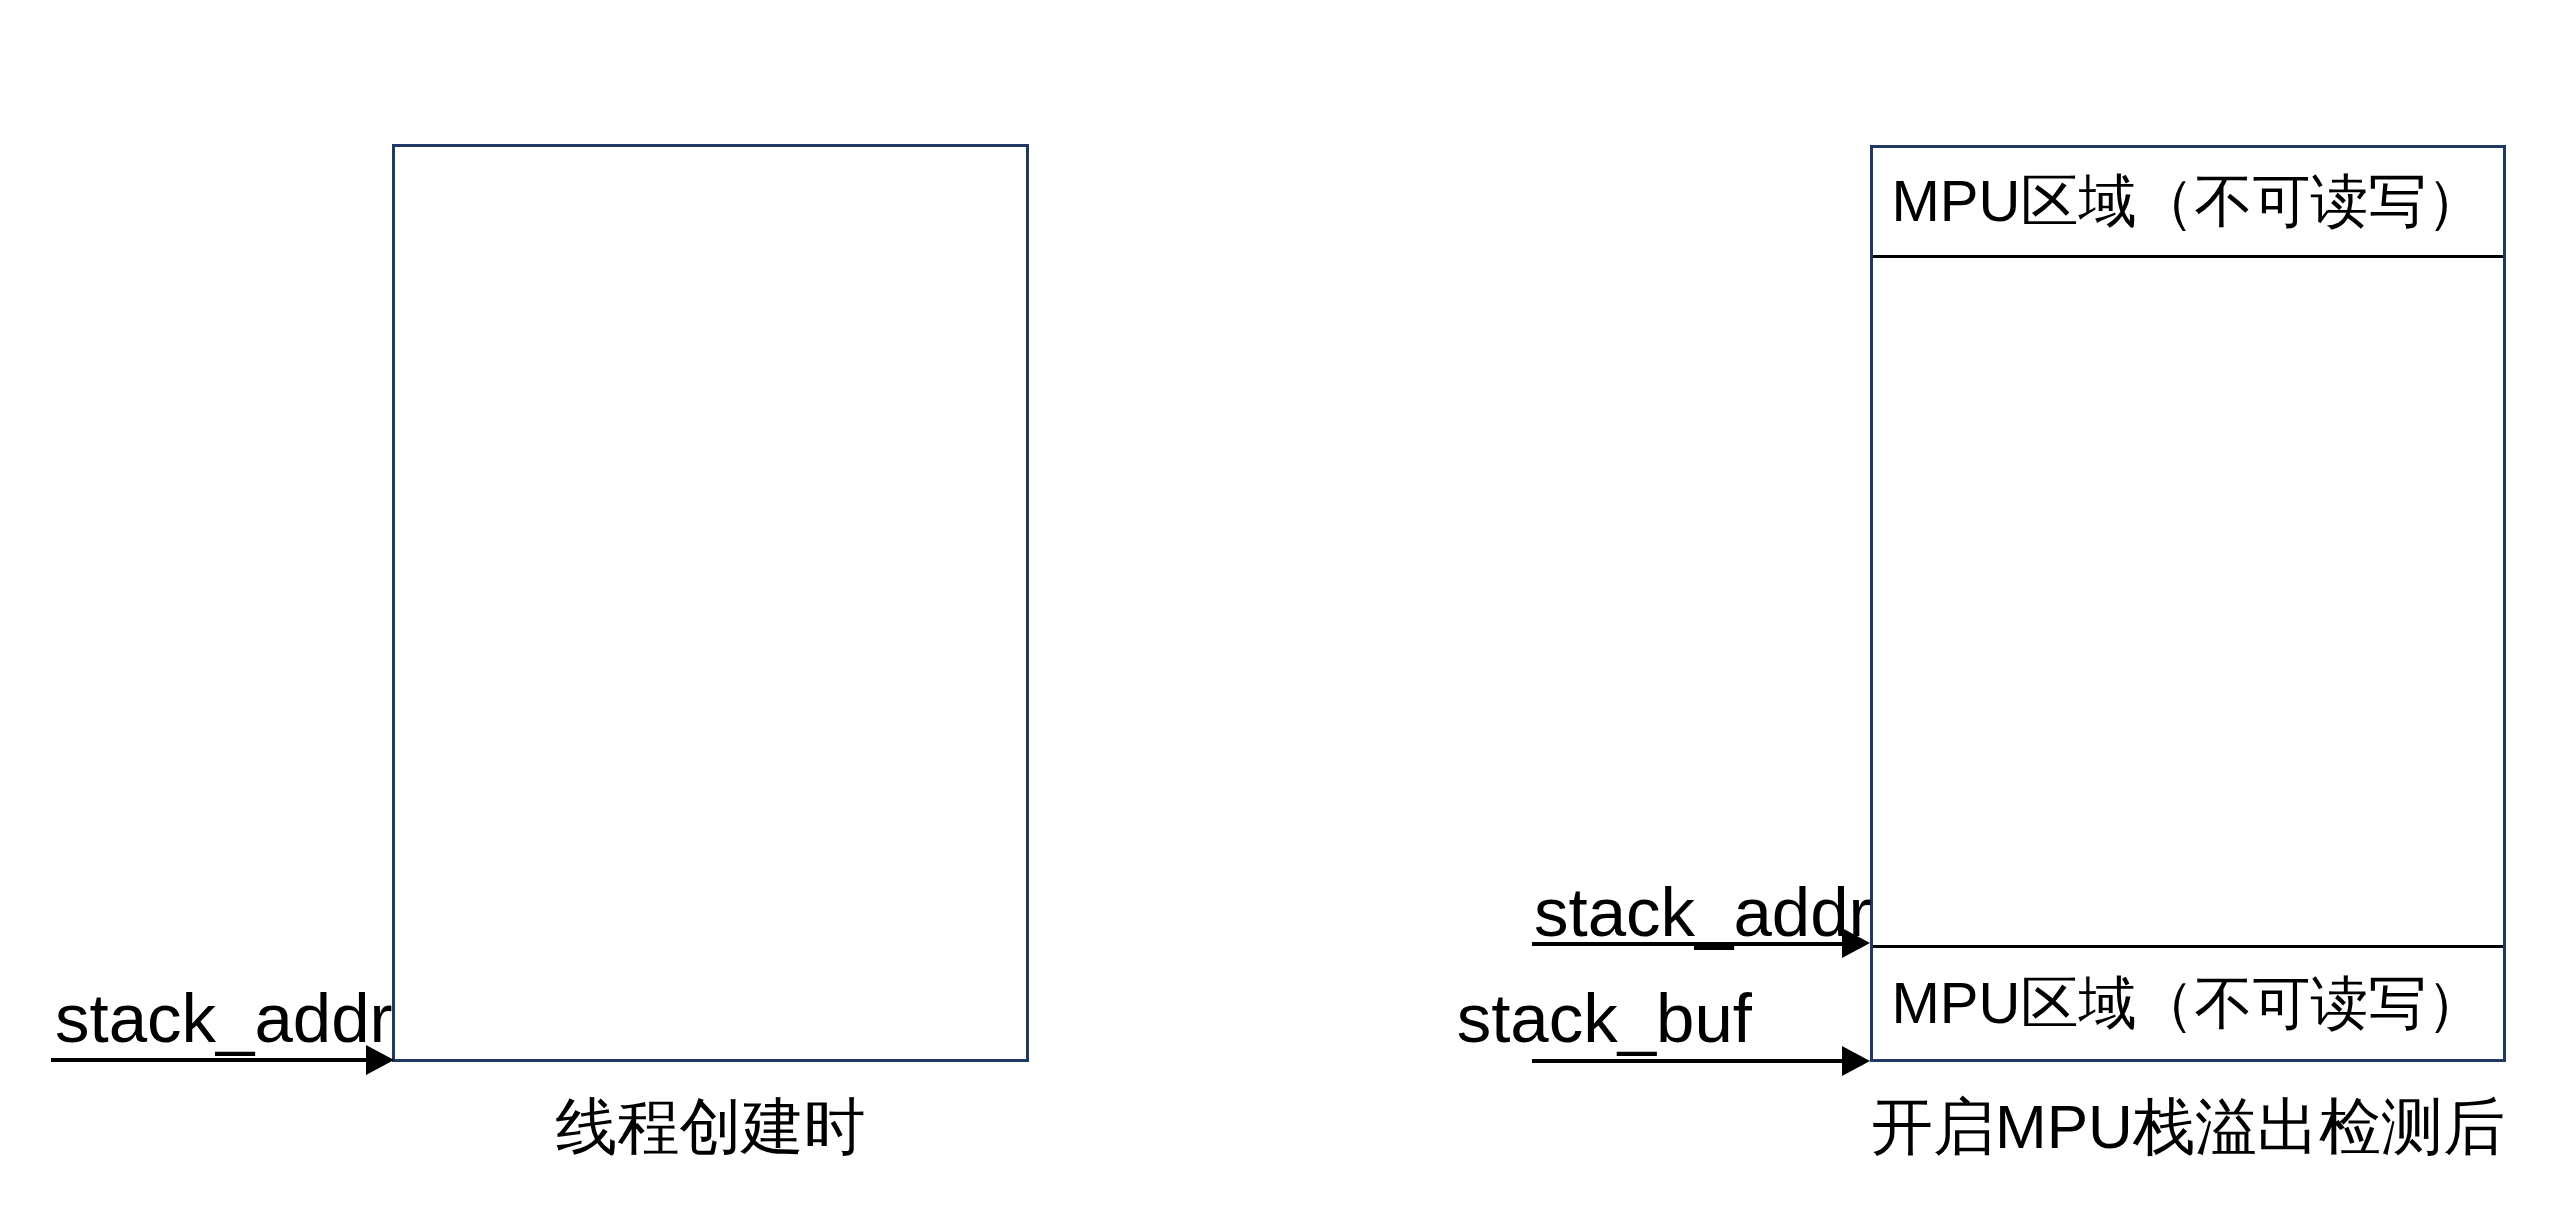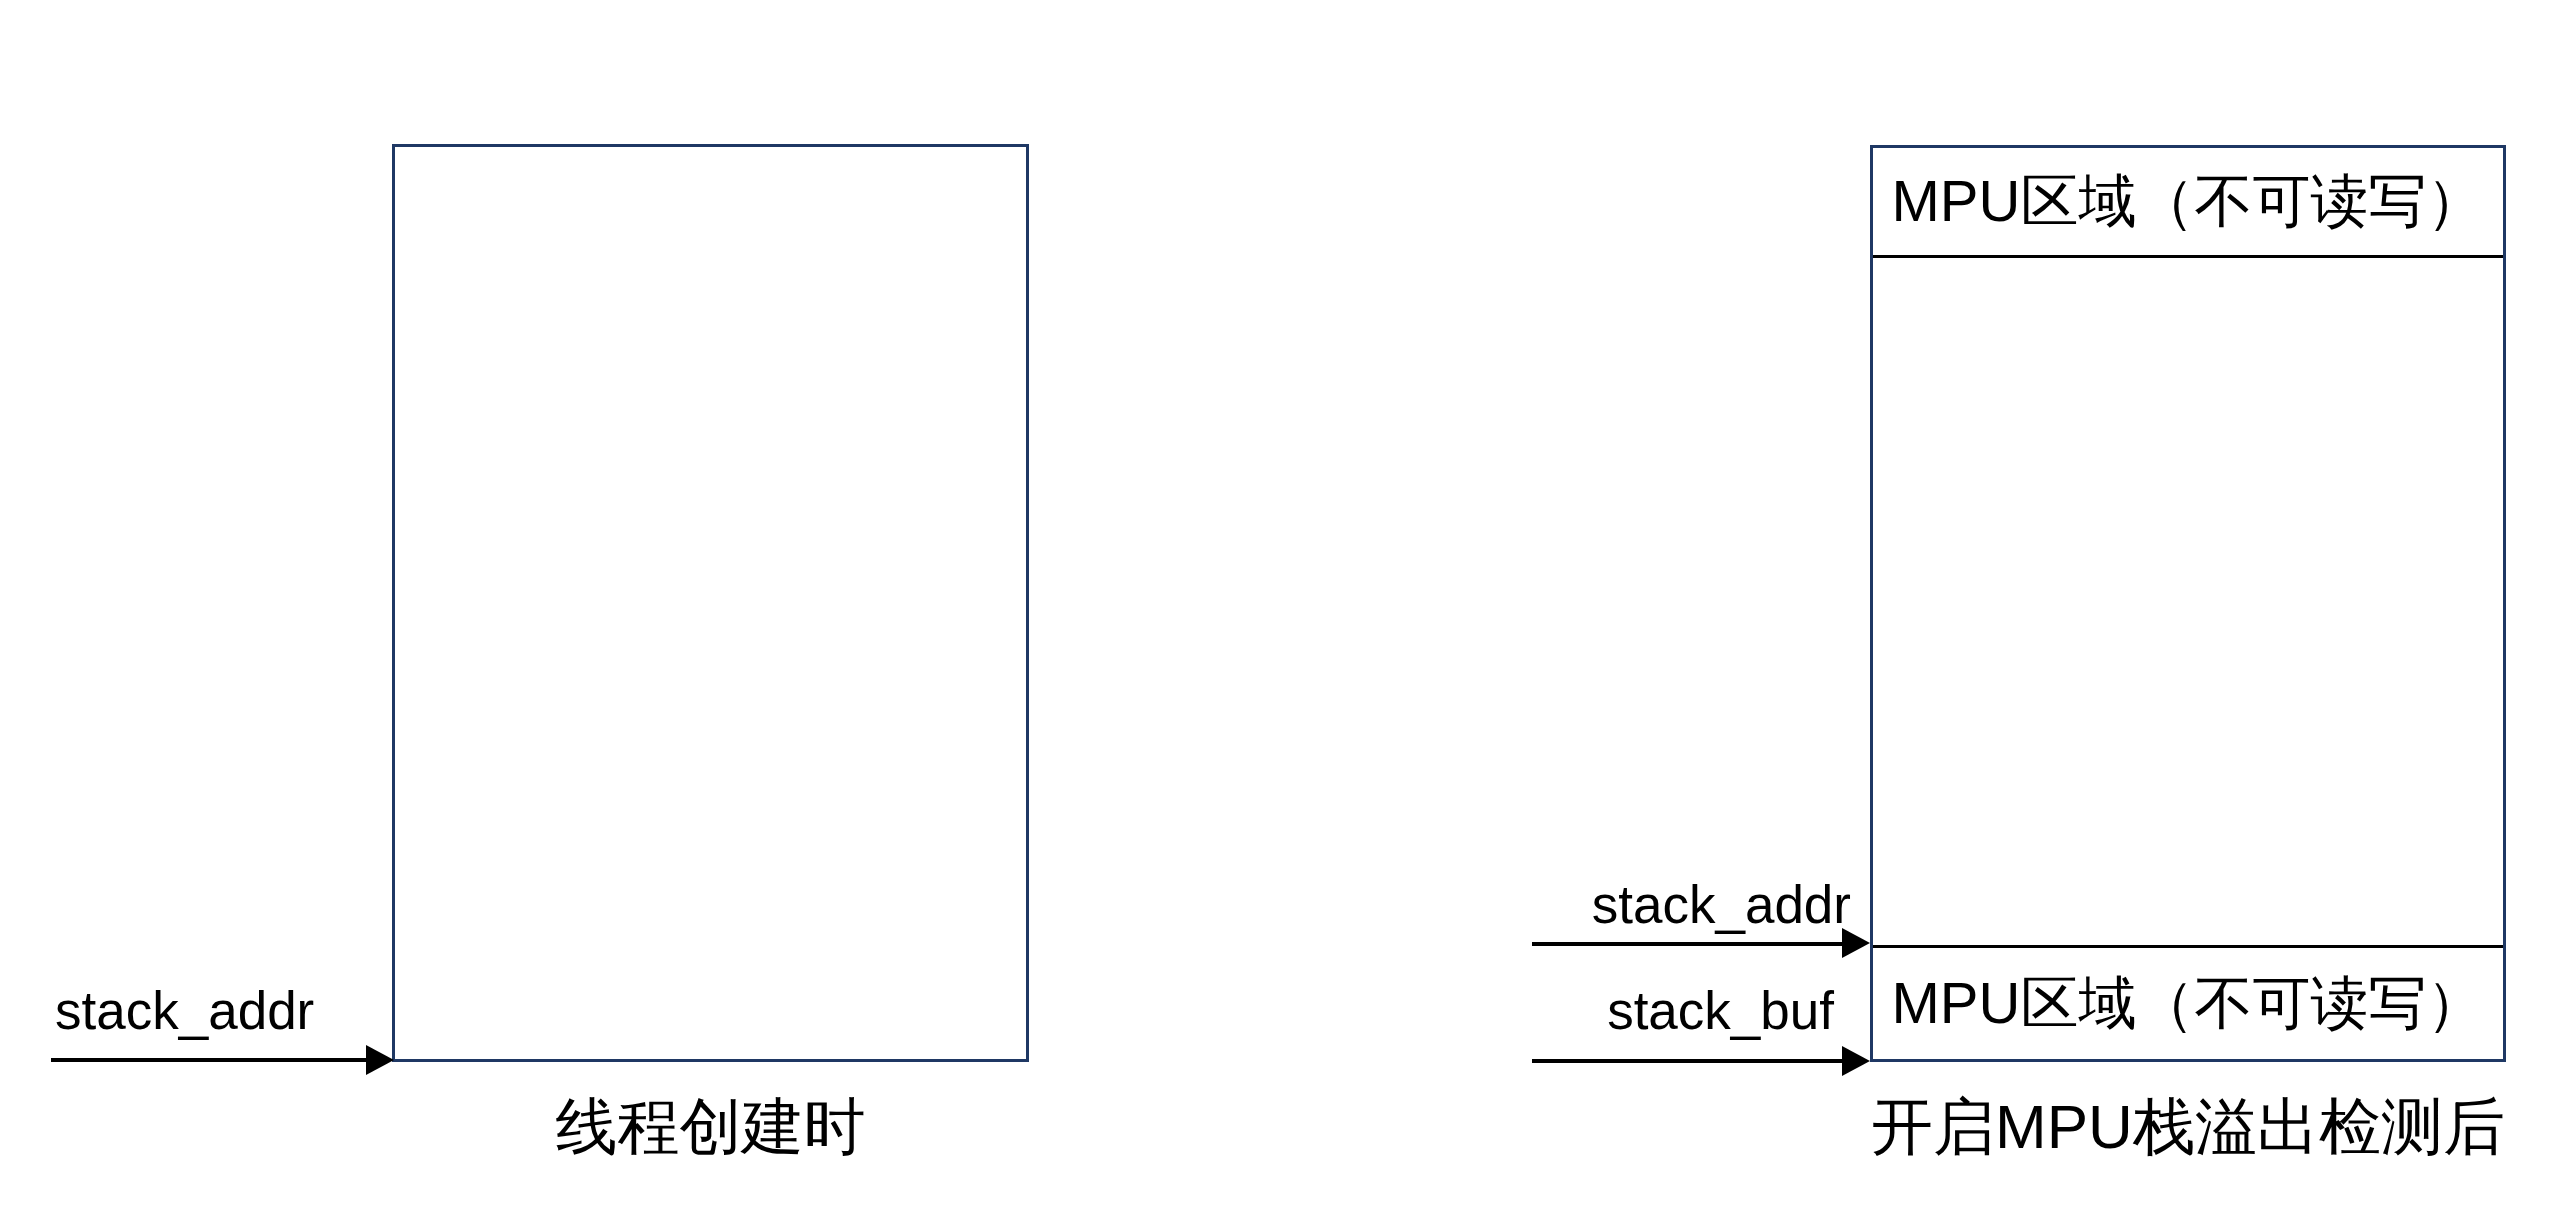--- a/index.html
+++ b/index.html
@@ -55,36 +55,36 @@
     border-top: 3.5px solid #000000;
     display: flex;
     align-items: center;
     justify-content: center;
     font-size: 58px;
     white-space: nowrap;
   }
   
   .pointer-label {
     position: absolute;
-    font-size: 53px;
+    font-size: 69px;
     line-height: 1;
     white-space: nowrap;
   }
   .label-stack-addr-left {
     left: 55px;
     top: 984px;
   }
   .label-stack-addr-right {
     left: 1534px;
     width: 317px;
     top: 878px;
     text-align: right;
   }
   .label-stack-buf-right {
-    left: 1530px;
+    left: 1448px;
     width: 304px;
     top: 984px;
     text-align: right;
   }
   
   .arrow-line {
     position: absolute;
     height: 3.5px;
     background: #000000;
   }

